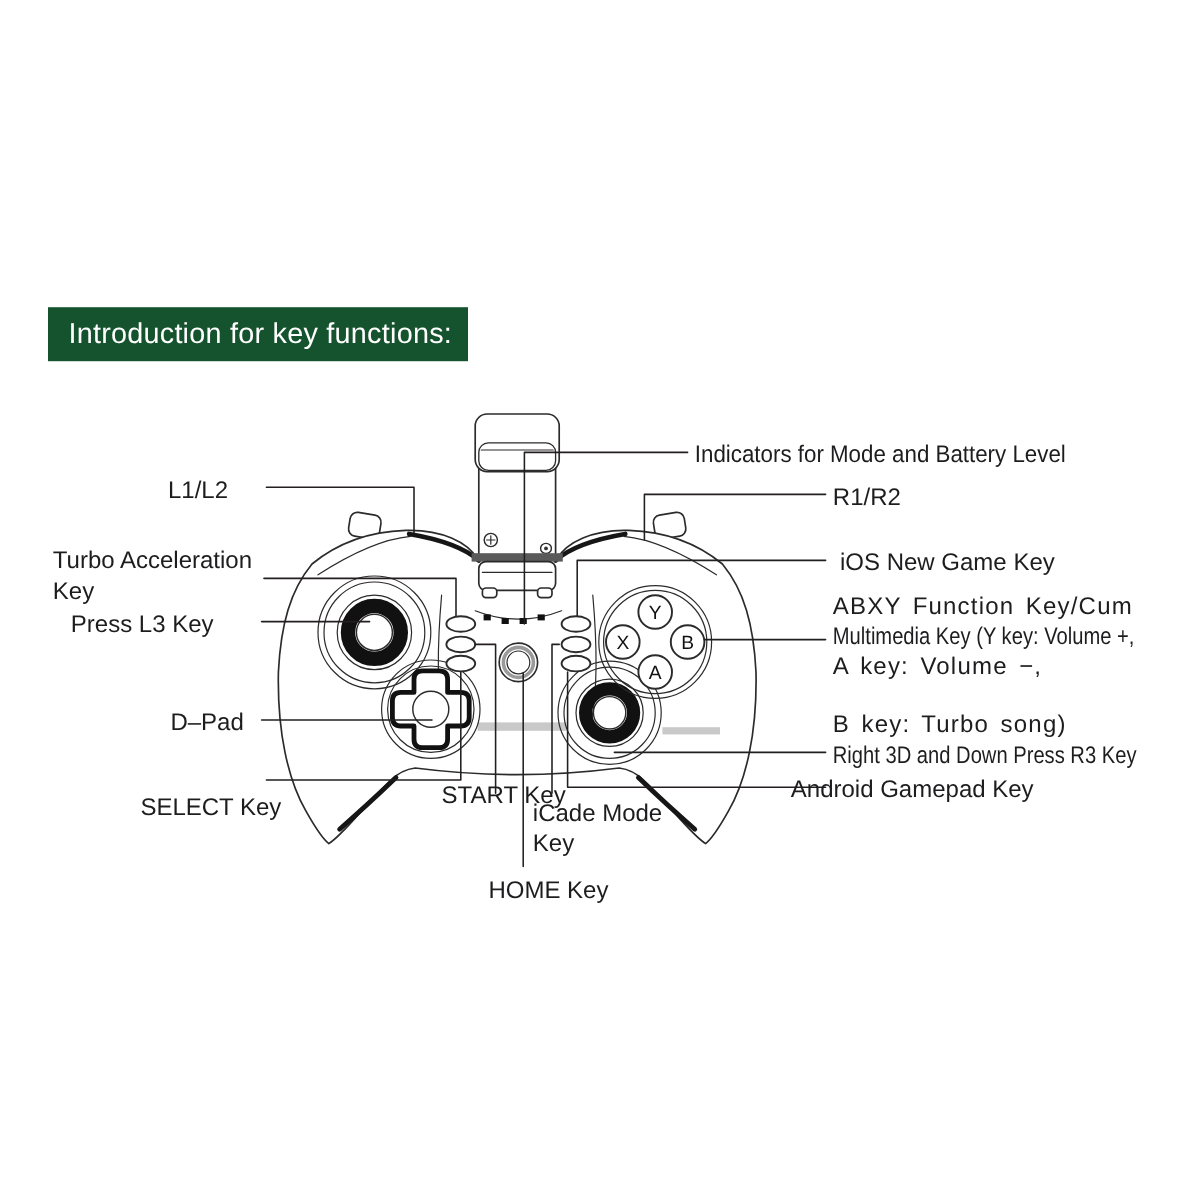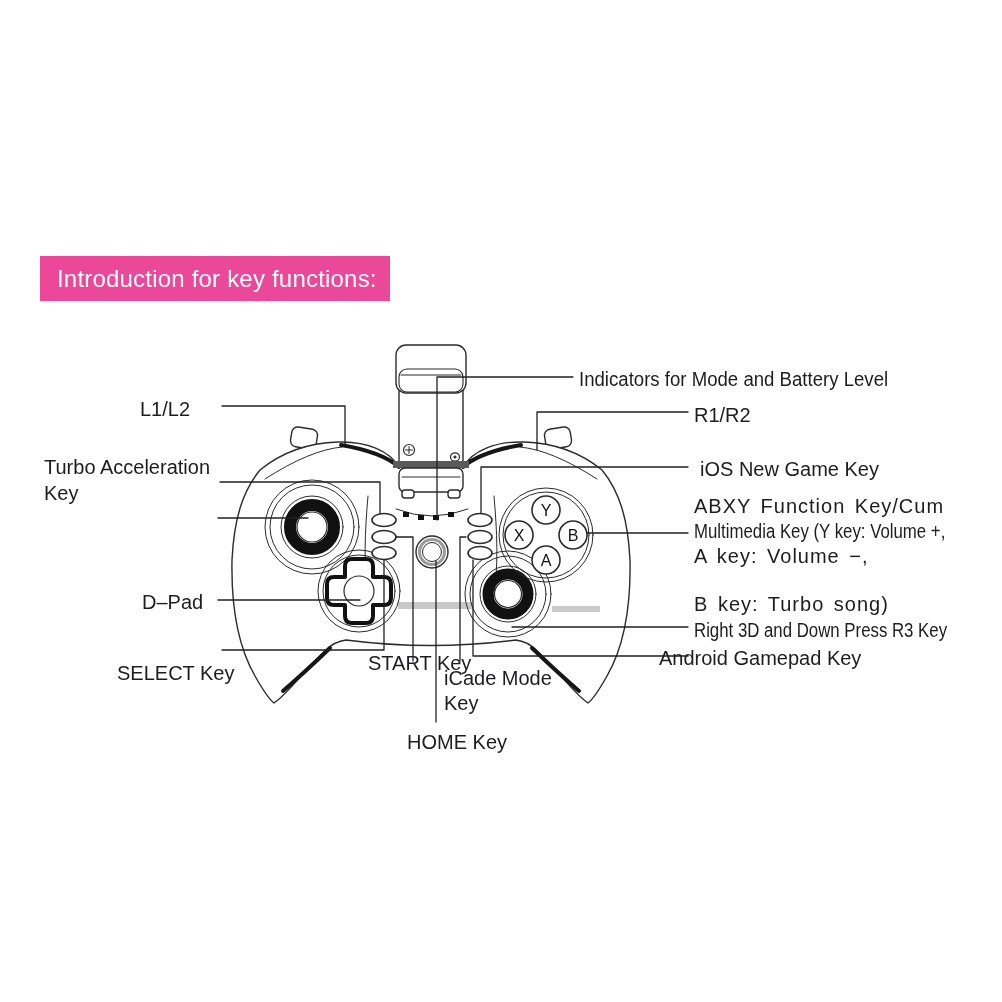--- a/index.html
+++ b/index.html
@@ -1,18 +1,18 @@
 <!DOCTYPE html>
 <html><head>
 <meta charset="utf-8">
 <style>
   html,body{margin:0;padding:0;background:#ffffff;}
   #page{position:relative;width:1002px;height:1002px;background:#ffffff;overflow:hidden;
         font-family:"Liberation Sans","DejaVu Sans",sans-serif;color:#1f1f1f;}
-  #banner{position:absolute;left:40px;top:256px;width:350px;height:45px;background:#ec4899;
+  #banner{position:absolute;left:40px;top:256px;width:350px;height:45px;background:#14532d;
           display:flex;align-items:center;}
   #banner .t{color:#ffffff;font-size:24px;padding-left:17px;letter-spacing:.2px;}
   svg{position:absolute;left:0;top:0;}
   .lbl{position:absolute;font-size:20px;line-height:26px;white-space:nowrap;color:#1d1d1f;}
   .lbl span{display:block;}
   .cond85{transform:scaleX(.84);transform-origin:left top;}
   .cond93{transform:scaleX(.93);transform-origin:left top;}
   .spaced{letter-spacing:1px;word-spacing:3px;}
   .lh25{line-height:25px;}
 </style>
@@ -169,20 +169,21 @@
       </g>
     </g>
   </svg>
 
   <div class="lbl" style="left:140px;top:396px;">L1/L2</div>
   <div class="lbl" style="left:44px;top:454px;">
     <span>Turbo Acceleration</span>
     <span>Key</span>
   </div>
   <div class="lbl" style="left:56px;top:508px;">
+    <span style="padding-left:3px;">Press L3 Key</span>
   </div>
   <div class="lbl" style="left:142px;top:589px;">D–Pad</div>
   <div class="lbl" style="left:88px;top:660px;margin-left:29px;">SELECT Key</div>
   <div class="lbl" style="left:320px;top:650px;margin-left:48px;">START Key</div>
   <div class="lbl lh25" style="left:444px;top:666px;">
     <span>iCade Mode</span>
     <span>Key</span>
   </div>
   <div class="lbl" style="left:407px;top:729px;">HOME Key</div>
 

